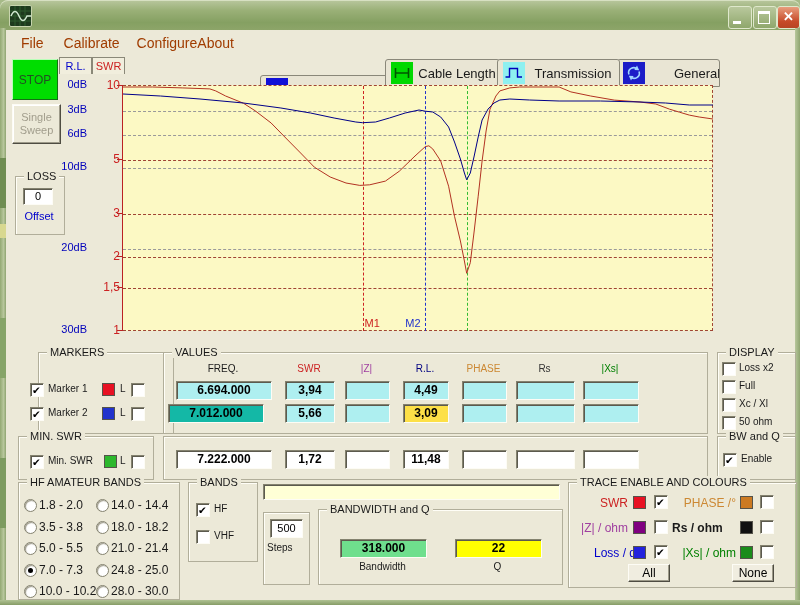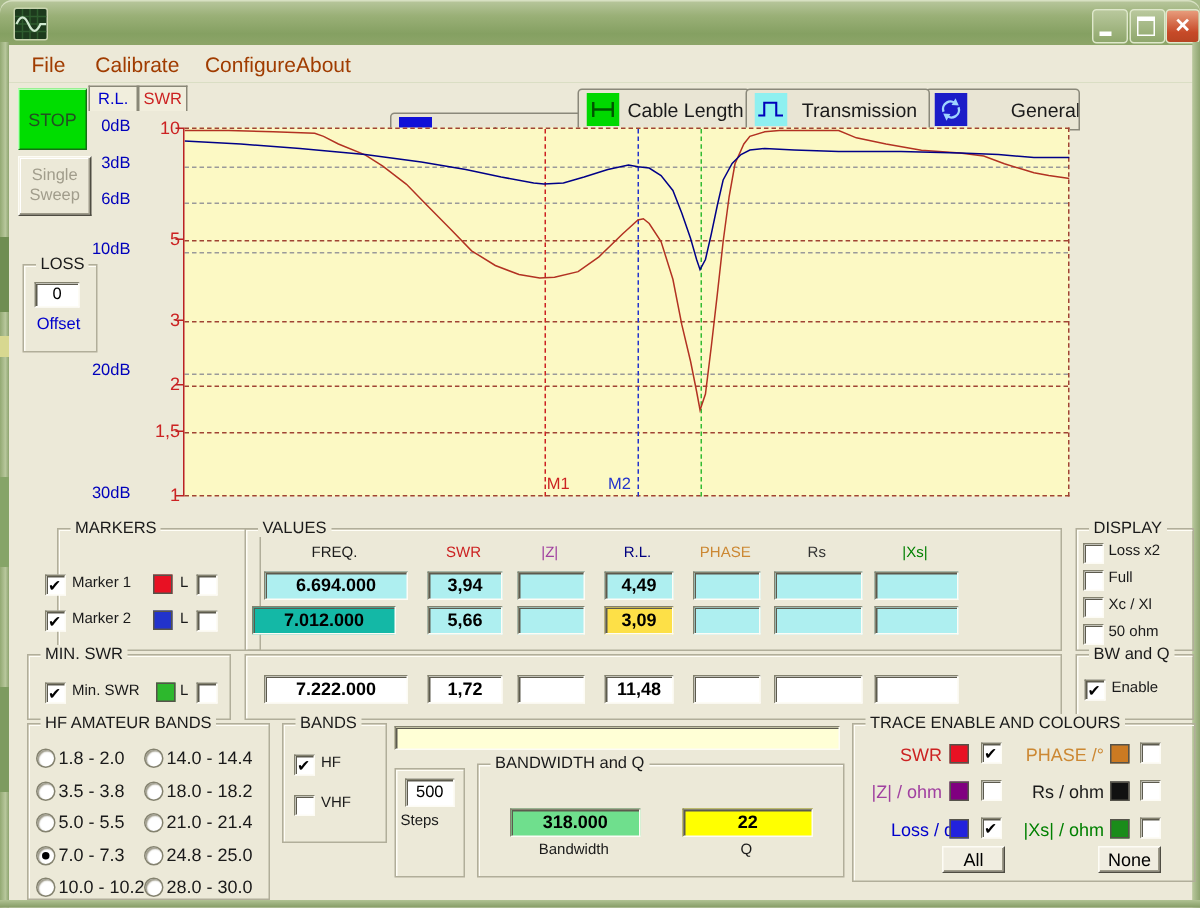--- a/index.html
+++ b/index.html
@@ -287,21 +287,21 @@
       </div>
       <div class="lbl" style="left: 570px; top: 496px; color: rgb(204, 34, 34); font-size: 12px; width: 58px; text-align: right;">SWR</div>
       <div class="swatch" style="left: 633px; top: 496px; background: rgb(232, 17, 35);"></div>
       <div class="cb checked" style="left: 654px; top: 495px;"></div>
       <div class="lbl" style="left: 672px; top: 496px; color: rgb(204, 136, 51); font-size: 12px; width: 64px; text-align: right;">PHASE /°</div>
       <div class="swatch" style="left: 740px; top: 496px; background: rgb(204, 122, 34);"></div>
       <div class="cb" style="left: 760px; top: 495px;"></div>
       <div class="lbl" style="left: 570px; top: 521px; color: rgb(160, 64, 160); font-size: 12px; width: 58px; text-align: right;">|Z| / ohm</div>
       <div class="swatch" style="left: 633px; top: 521px; background: rgb(128, 0, 128);"></div>
       <div class="cb" style="left: 654px; top: 520px;"></div>
-      <div class="lbl" style="left: 672px; top: 521px; color: rgb(26, 26, 26); font-size: 12px; width: 64px; text-align: right;">Rs / ohm</div>
+      <div class="lbl" style="left: 672px; top: 521px; color: rgb(26, 26, 26); font-size: 12px; width: 64px; text-align: left; font-weight: bold;">Rs / ohm</div>
       <div class="swatch" style="left: 740px; top: 521px; background: rgb(17, 17, 17);"></div>
       <div class="cb" style="left: 760px; top: 520px;"></div>
       <div class="lbl" style="left: 570px; top: 546px; color: rgb(0, 0, 204); font-size: 12px; width: 58px; text-align: right; padding-left: 16px;">Loss / dB</div>
       <div class="swatch" style="left: 633px; top: 546px; background: rgb(34, 34, 221);"></div>
       <div class="cb checked" style="left: 654px; top: 545px;"></div>
       <div class="lbl" style="left: 672px; top: 546px; color: rgb(0, 128, 0); font-size: 12px; width: 64px; text-align: right;">|Xs| / ohm</div>
       <div class="swatch" style="left: 740px; top: 546px; background: rgb(26, 140, 26);"></div>
       <div class="cb" style="left: 760px; top: 545px;"></div>
       <div class="xp-btn" style="left: 628px; top: 564px; width: 40px; height: 16px; line-height: 16px;">All</div>
       <div class="xp-btn" style="left: 732px; top: 564px; width: 40px; height: 16px; line-height: 16px;">None</div>

